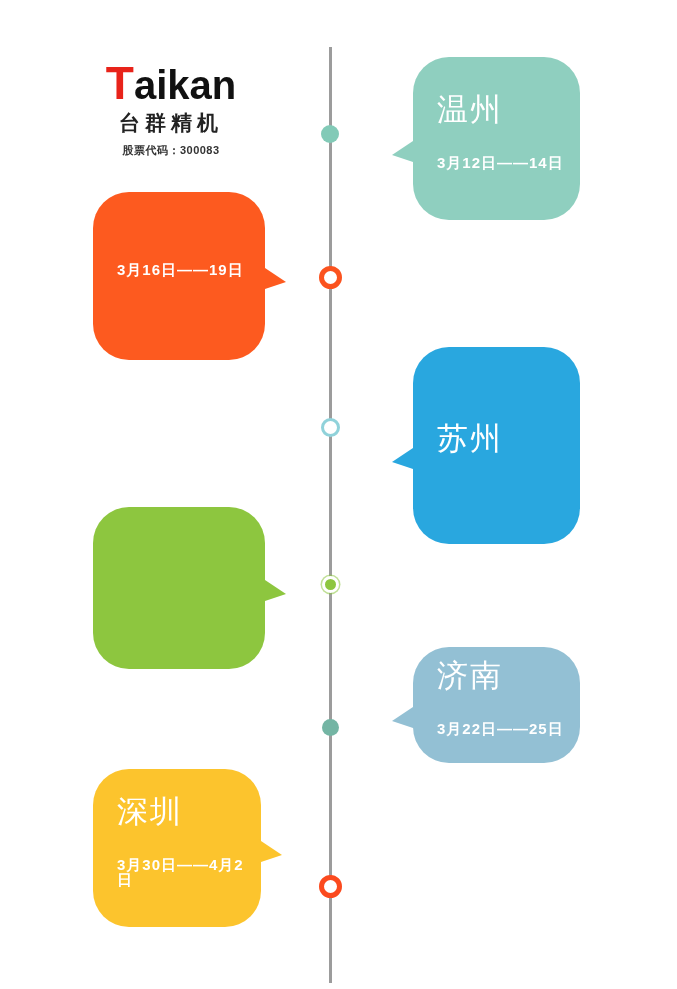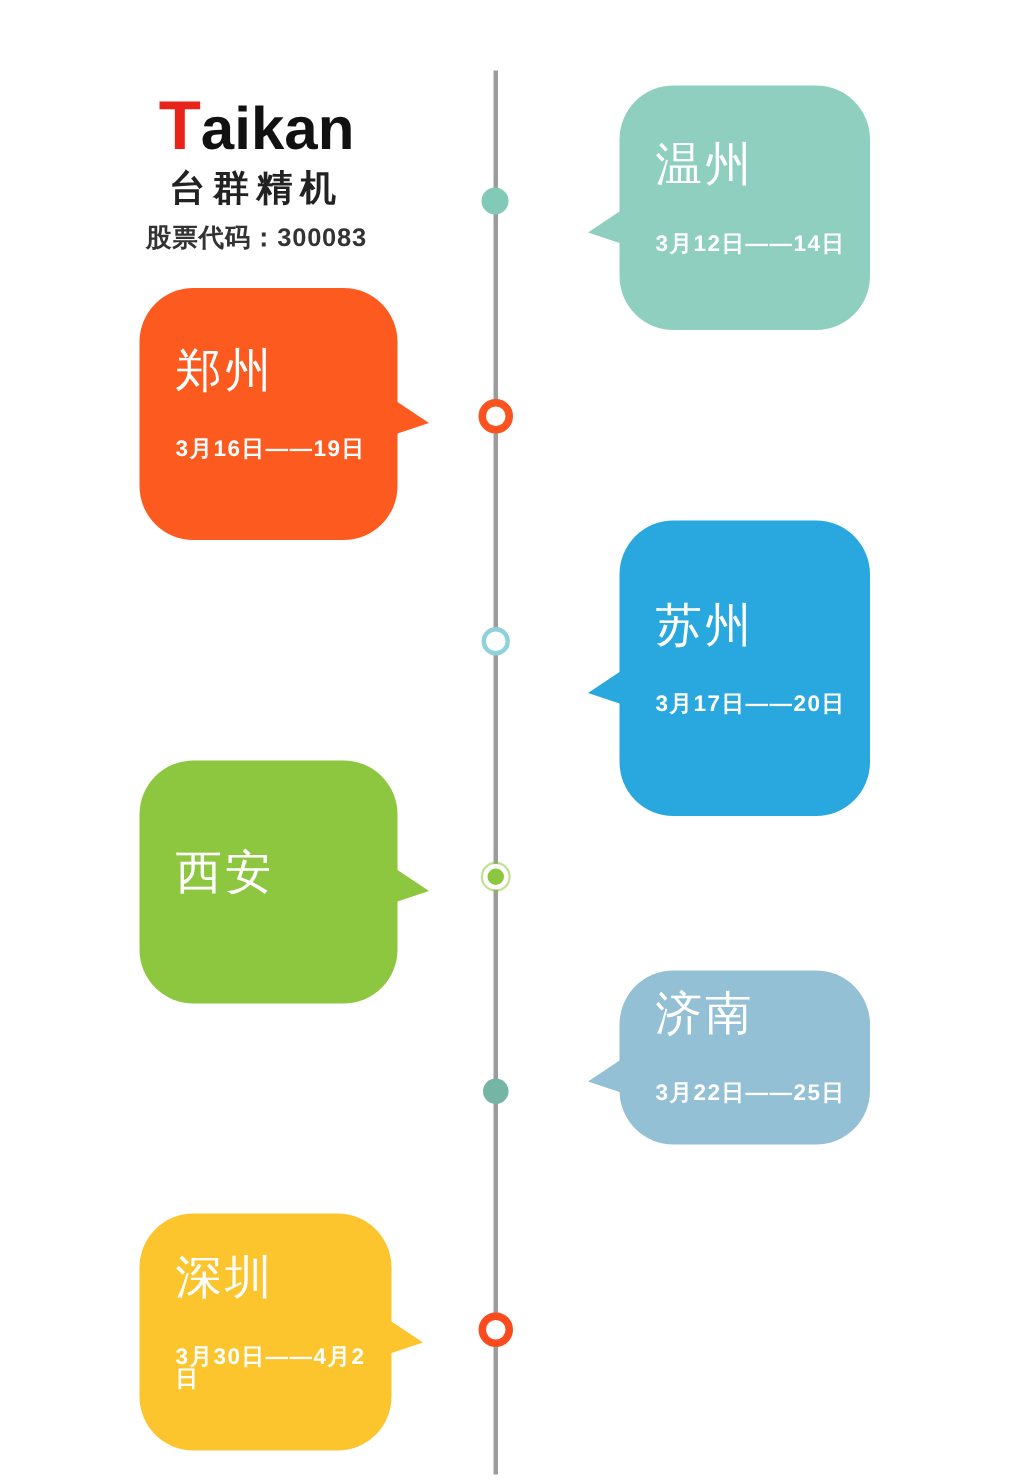--- a/index.html
+++ b/index.html
@@ -6,22 +6,22 @@
   .canvas{
     position:relative;width:677px;height:989px;background:#ffffff;overflow:hidden;
     font-family:"Liberation Sans", sans-serif;
     margin-top:29px;
   }
 
   
   .logo{position:absolute;left:96px;top:30px;width:150px;text-align:center;}
   .logo-word{font-size:40px;font-weight:700;color:#111111;line-height:1.05;letter-spacing:0px;}
   .logo-t{color:#e8231a;font-size:46px;}
-  .logo-zh{margin-top:2px;font-size:24px;font-weight:700;color:#222222;letter-spacing:5px;}
-  .logo-stock{margin-top:6px;font-size:17px;font-weight:700;color:#333333;letter-spacing:0.5px;white-space:nowrap;}
+  .logo-zh{margin-top:2px;font-size:21px;font-weight:700;color:#222222;letter-spacing:5px;}
+  .logo-stock{margin-top:6px;font-size:11px;font-weight:700;color:#333333;letter-spacing:0.5px;white-space:nowrap;}
 
   
   .vline{position:absolute;left:329px;top:18px;width:3px;height:936px;background:#9c9c9c;}
 
   
   .bubble{
     position:absolute;border-radius:36px;color:#ffffff;
     display:flex;flex-direction:column;justify-content:center;
     padding:0 12px 14px 24px;box-sizing:border-box;gap:30px;
   }
@@ -43,21 +43,21 @@
   .c2{--c:#29a7df;background:#29a7df;}
   .c3{--c:#8dc63f;background:#8dc63f;}
   .c4{--c:#93c0d4;background:#93c0d4;}
   .c5{--c:#fcc42d;background:#fcc42d;}
 
   .pos0{left:413px;top:28px;width:167px;height:163px;}
   .pos1{left:93px;top:163px;width:172px;height:168px;}
   .pos2{left:413px;top:318px;width:167px;height:197px;}
   .pos3{left:93px;top:478px;width:172px;height:162px;}
   .pos4{left:413px;top:618px;width:167px;height:116px;}
-  .pos5{left:93px;top:780px;width:168px;height:158px;}
+  .pos5{left:93px;top:740px;width:168px;height:158px;}
 
   
   .dot{position:absolute;border-radius:50%;box-sizing:border-box;}
   .dot1{left:321px;top:96px;width:18px;height:18px;background:#82cab7;}
   .dot2{left:319px;top:237px;width:23px;height:23px;background:#ffffff;border:5px solid #fb531f;}
   .dot3{left:321px;top:389px;width:19px;height:19px;background:#ffffff;border:3px solid #90d2da;}
   .dot4{left:322px;top:547px;width:17px;height:17px;background:#8dc63f;border:3px solid #ffffff;box-shadow:0 0 0 1.5px rgba(141,198,63,.55);}
   .dot5{left:322px;top:690px;width:17px;height:17px;background:#74b5a4;}
   .dot6{left:319px;top:846px;width:23px;height:23px;background:#ffffff;border:5px solid #fb4a1e;}
 </style>
@@ -73,31 +73,28 @@
   </div>
 
   <div class="vline"></div>
 
   <div class="bubble right c0 pos0">
     <div class="city">温州</div>
     <div class="dates">3月12日——14日</div>
   </div>
 
   <div class="bubble left c1 pos1">
-    <div class="city">郑州</div>
     <div class="dates">3月16日——19日</div>
   </div>
 
   <div class="bubble right c2 pos2">
     <div class="city">苏州</div>
-    <div class="dates">3月17日——20日</div>
   </div>
 
   <div class="bubble left c3 pos3">
-    <div class="city">西安</div>
   </div>
 
   <div class="bubble right c4 pos4">
     <div class="city">济南</div>
     <div class="dates">3月22日——25日</div>
   </div>
 
   <div class="bubble left c5 pos5">
     <div class="city">深圳</div>
     <div class="dates">3月30日——4月2日</div>

